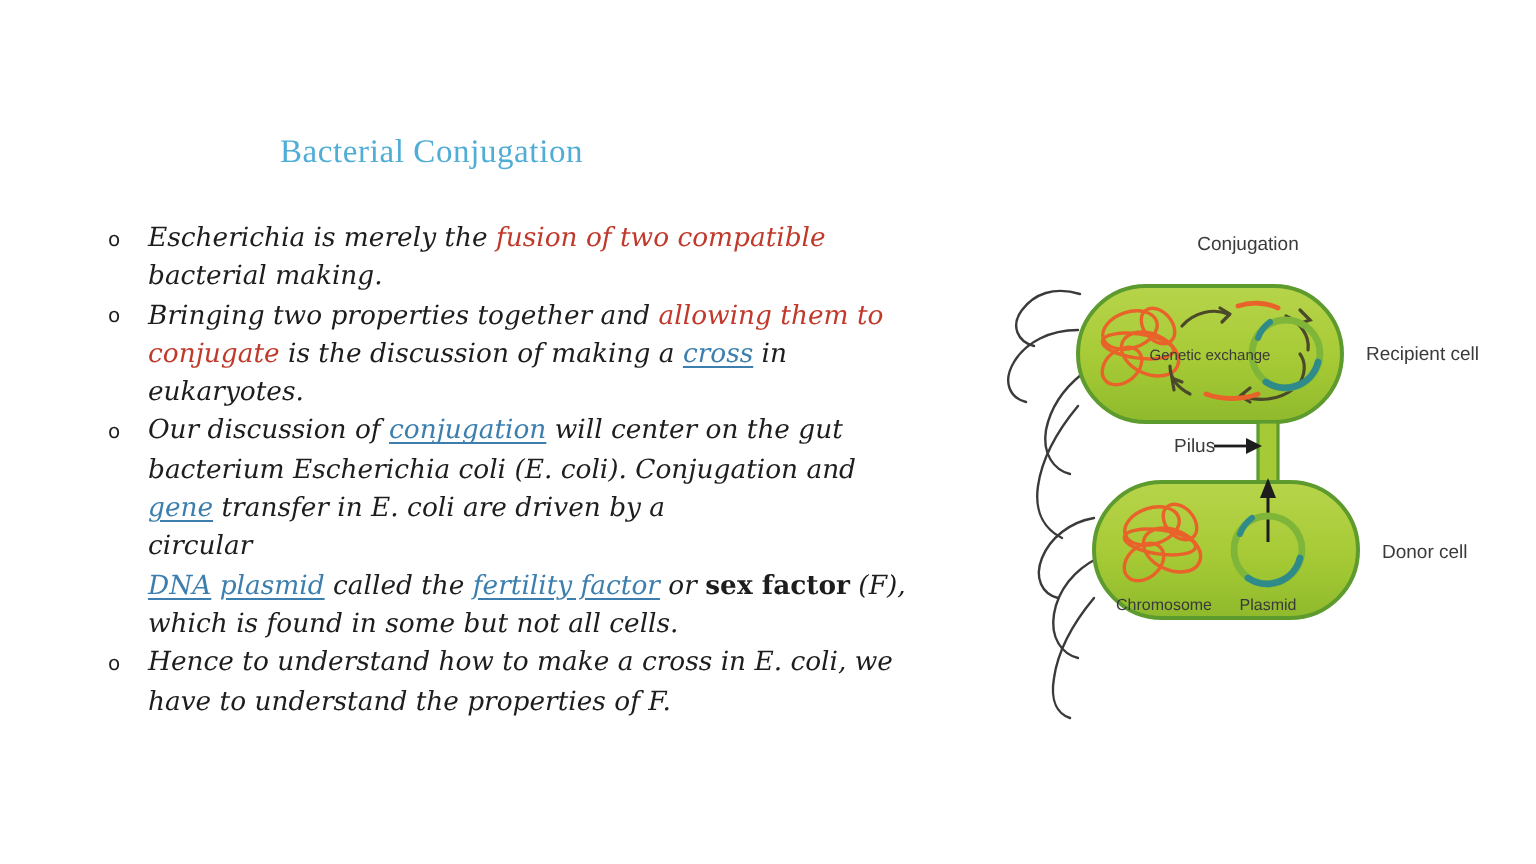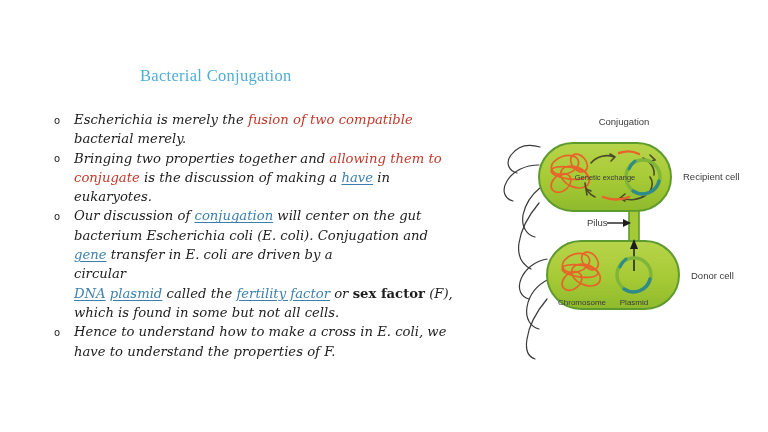--- a/index.html
+++ b/index.html
@@ -83,26 +83,26 @@
 <body>
 
 <div id="slide">
 
   <div id="slide-title">Bacterial Conjugation</div>
 
   <div id="body-text">
 
     <div class="bullet-item">
       <span class="bullet-marker">o</span>
-      <span class="bullet-body"><span>Escherichia is merely the </span><span class="red">fusion of two compatible</span><span> bacterial merely.</span></span>
-    </div>
-
-    <div class="bullet-item">
-      <span class="bullet-marker">o</span>
-      <span class="bullet-body"><span>Bringing two properties together and </span><span class="red">allowing them to conjugate</span><span> is the discussion of making a </span><span class="link">have</span><span> in eukaryotes.</span></span>
+      <span class="bullet-body"><span>Escherichia is merely the </span><span class="red">fusion of two compatible</span><span> bacterial making.</span></span>
+    </div>
+
+    <div class="bullet-item">
+      <span class="bullet-marker">o</span>
+      <span class="bullet-body"><span>Bringing two properties together and </span><span class="red">allowing them to conjugate</span><span> is the discussion of making a </span><span class="link">cross</span><span> in eukaryotes.</span></span>
     </div>
 
     <div class="bullet-item">
       <span class="bullet-marker">o</span>
       <span class="bullet-body"><span>Our discussion of </span><span class="link">conjugation</span><span> will center on the gut bacterium Escherichia coli (E. coli). Conjugation and </span><span class="link">gene</span><span> transfer in E. coli are driven by a</span><span class="forcebreak">circular </span><span class="link">DNA</span><span> </span><span class="link">plasmid</span><span> called the </span><span class="link">fertility factor</span><span> or </span><span class="bold-upright">sex factor</span><span> (F), which is found in some but not all cells.</span></span>
     </div>
 
     <div class="bullet-item">
       <span class="bullet-marker">o</span>
       <span class="bullet-body">Hence to understand how to make a cross in E. coli, we have to understand the properties of F.</span>

